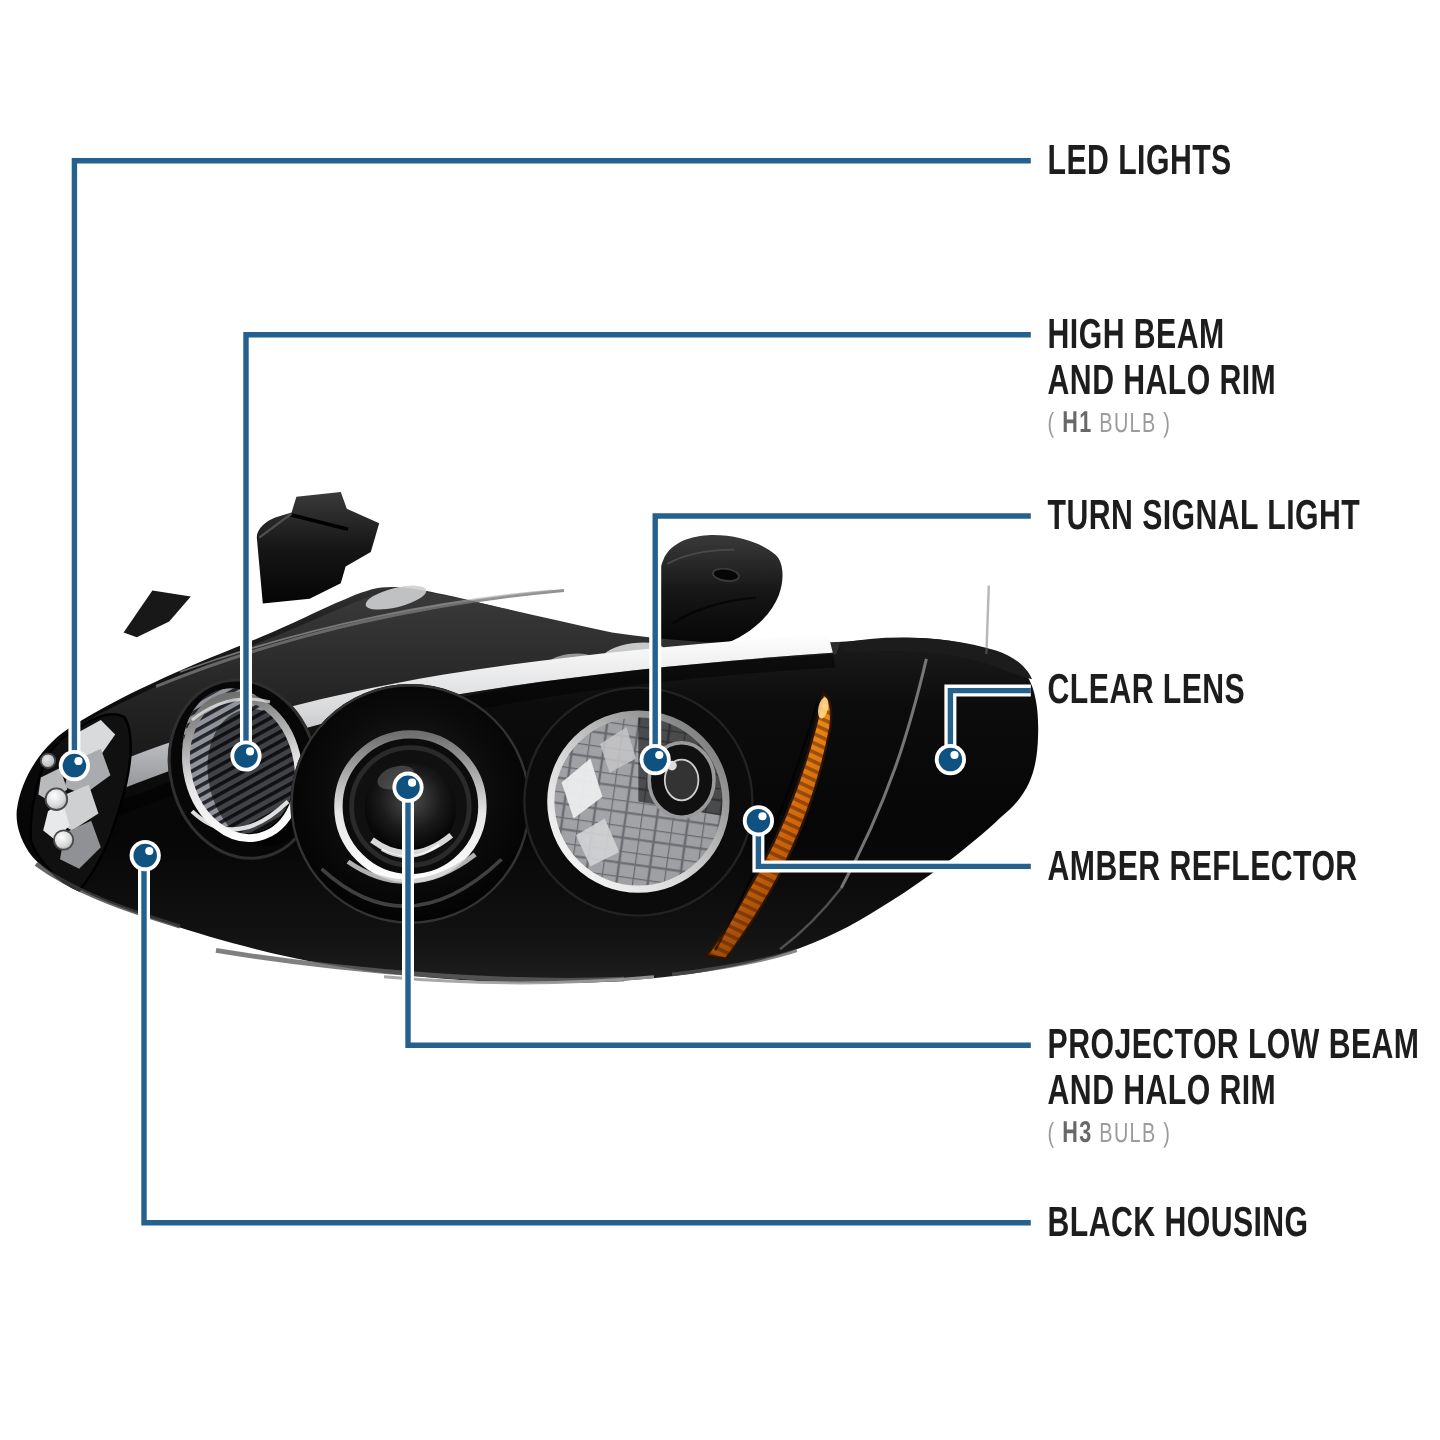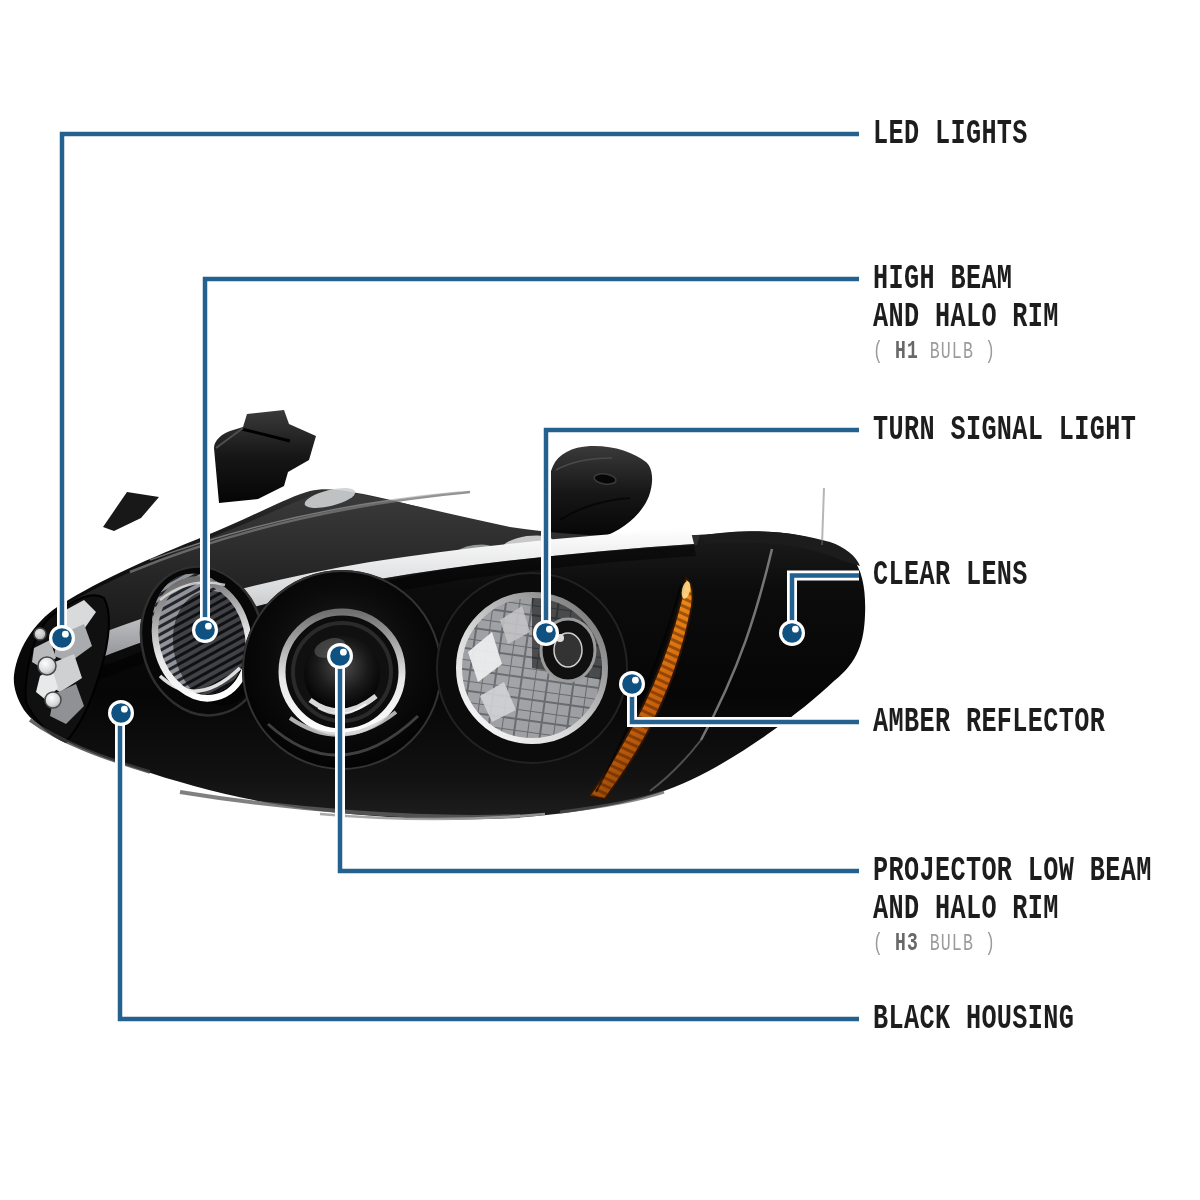--- a/index.html
+++ b/index.html
@@ -1,18 +1,18 @@
 <!DOCTYPE html>
 <html><head>
 <meta charset="utf-8">
 <style>
   html,body{margin:0;padding:0;background:#ffffff;}
   .canvas{
     position:relative;width:1200px;height:1200px;background:#ffffff;
-    font-family:Liberation Mono, monospace;overflow:hidden;
+    font-family:Liberation Sans, sans-serif;overflow:hidden;
   }
   .art{position:absolute;left:0;top:0;}
   
   .co-case{fill:none;stroke-width:10px;stroke-linejoin:miter;}
   .co-line{fill:none;stroke-width:4.5px;stroke-linejoin:miter;}
   
   .callout-label{
     position:absolute;left:873px;
     transform:scaleX(0.72);transform-origin:left top;
     font-size:35px;line-height:38px;font-weight:bold;color:#1d1d1d;

